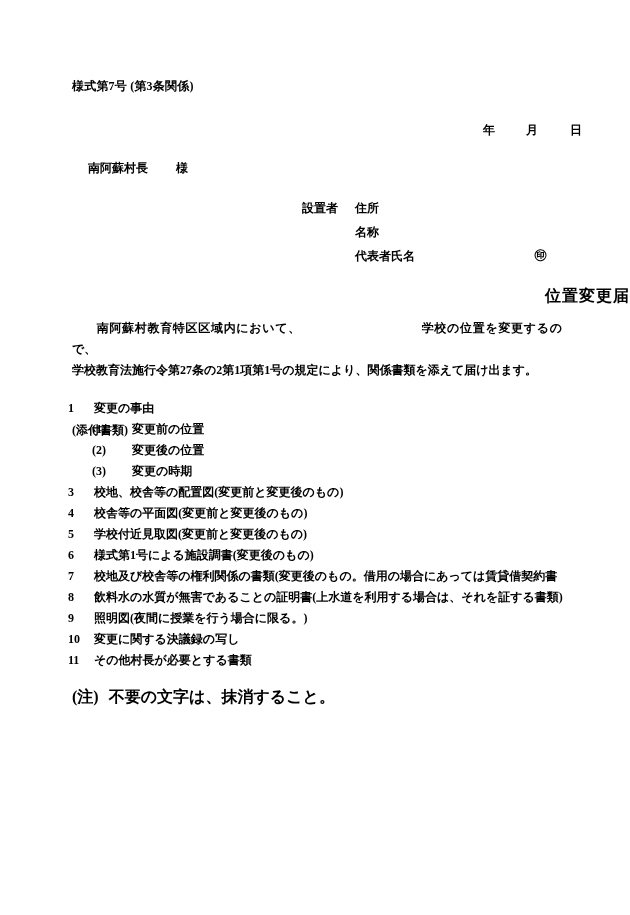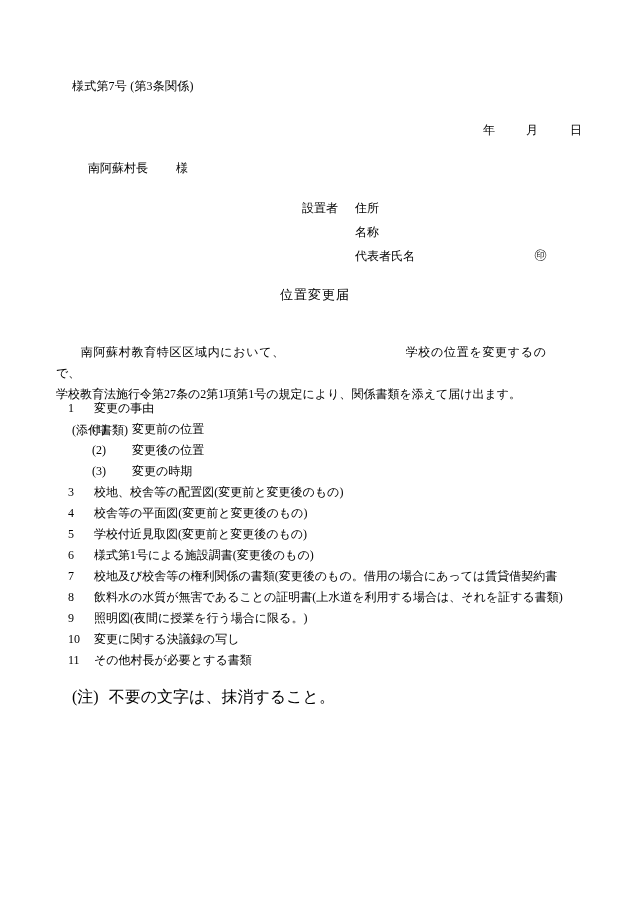--- a/index.html
+++ b/index.html
@@ -15,20 +15,21 @@
     font-size: 11.5px;
     position: relative;
     overflow: hidden;
   }
   .page {
     position: relative;
     width: 630px;
     height: 915px;
     box-sizing: border-box;
     padding: 10px;
+    font-weight: bold;
   }
   .form-no {
     position: absolute;
     left: 72px;
     top: 78px;
     font-size: 12px;
     letter-spacing: 0.2px;
   }
   .date-line {
     position: absolute;
@@ -82,33 +83,32 @@
     position: absolute;
     left: 232px;
     top: -1px;
     font-size: 13px;
   }
   .doc-title {
     position: absolute;
     left: 0;
     top: 286px;
     width: 630px;
-    text-align: center;
-    font-size: 13px;
+    text-align: right;
+    font-size: 16px;
     letter-spacing: 1px;
   }
   .body-para {
     position: absolute;
-    left: 56px;
+    left: 72px;
     top: 318px;
     width: 490px;
     font-size: 12px;
     line-height: 21px;
     text-align: justify;
-    margin-top: 24px;
   }
   .body-para .indent {
     display: inline-block;
     width: 24px;
   }
   .body-para .blank-gap {
     display: inline-block;
     width: 120px;
   }
   .attach-head {

